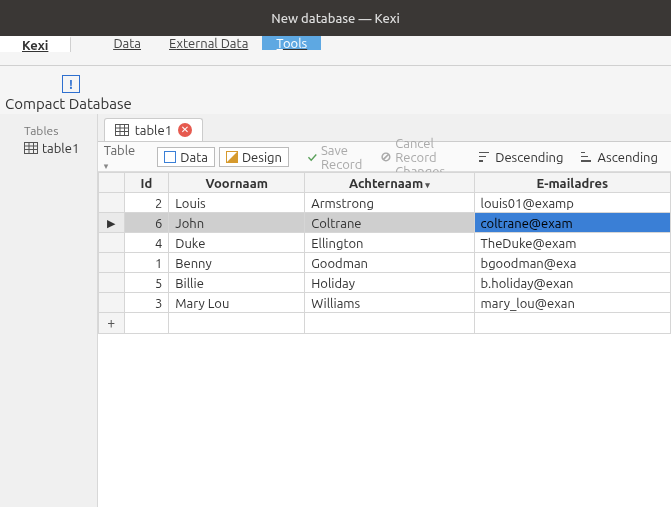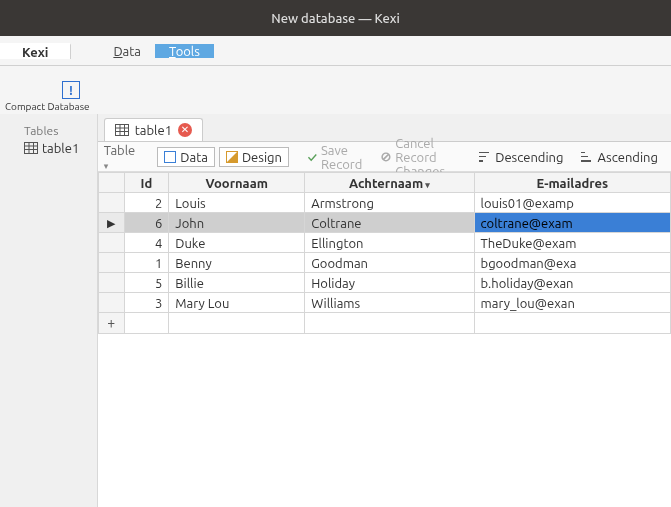--- a/index.html
+++ b/index.html
@@ -1,26 +1,26 @@
 <!DOCTYPE html>
 <html><head>
 <meta charset="utf-8">
 <style>
   * { box-sizing: border-box; margin: 0; padding: 0; font-family: "Ubuntu", "Segoe UI", Arial, sans-serif; font-size: 13px; }
   body { width: 671px; height: 507px; background: #f0f0f0; color: #333; overflow: hidden; }
   .titlebar { background: #3a3735; color: #ddd; height: 36px; display: flex; align-items: center; justify-content: center; font-weight: 500; }
-  .menubar { background: #f5f5f5; height: 30px; display: flex; align-items: center; border-bottom: 1px solid #d0d0d0; }
+  .menubar { background: #f5f5f5; height: 30px; display: flex; align-items: flex-start; border-bottom: 1px solid #d0d0d0; text-decoration: underline; }
   .app-tab { background: #fff; padding: 0 22px; display: flex; align-items: center; font-weight: bold; border-right: 1px solid #d0d0d0; border-top: 2px solid #fff; position: relative; top: 0; }
   .menuitem { padding: 0 14px; display: flex; align-items: center; color: #444; cursor: pointer; }
   .menuitem .ul { text-decoration: underline; }
   .menuitem.active { background: #5ea8e2; color: #fff; }
   .toolbar2 { background: #f5f5f5; height: 48px; display: flex; align-items: flex-end; padding: 0 0 2px 0; }
   .toolbar2-inner { display: flex; flex-direction: column; align-items: flex-start; padding-left: 60px; }
   .info-icon { width: 18px; height: 18px; border: 1.5px solid #2e6fcf; color: #2e6fcf; display: flex; align-items: center; justify-content: center; font-weight: bold; font-size: 12px; margin-bottom: 2px; margin-left: 2px; }
-  .cd-label { font-size: 10px; color: #333; padding-left: 0; margin-left: -55px; }
+  .cd-label { font-size: 15px; color: #333; padding-left: 0; margin-left: -55px; }
   .hsplit { display: flex; height: calc(507px - 28px - 30px - 48px); padding-left: 20px; }
   .sidebar { width: 100px; background: #f0f0f0; display: flex; flex-direction: column; padding-top: 8px; }
   .side-title { color: #777; font-size: 12px; padding: 2px 4px; }
   .side-item { display: flex; align-items: center; padding: 2px 4px; gap: 4px; color: #333; }
   .tbl-icon { width: 14px; height: 14px; }
   .main { flex: 1; background: #fff; display: flex; flex-direction: column; border-left: 1px solid #d8d8d8; }
   .doctabs { height: 28px; display: flex; align-items: flex-end; background: #f0f0f0; border-bottom: 1px solid #ccc; padding-left: 6px; }
   .doctab { background: #fff; border: 1px solid #ccc; border-bottom: none; padding: 4px 10px; display: flex; align-items: center; gap: 6px; border-radius: 3px 3px 0 0; }
   .close-x { width: 14px; height: 14px; border-radius: 50%; background: #e65a4f; color: #fff; font-size: 10px; display: flex; align-items: center; justify-content: center; line-height: 1; }
   .tabletoolbar { height: 30px; background: #fafafa; border-bottom: 1px solid #ddd; display: flex; align-items: center; padding: 0 6px; gap: 4px; color: #333; }
@@ -60,20 +60,23 @@
 </div>
 
 <div class="menubar">
   <div class="app-tab">
     <span>Kexi</span>
   </div>
   <div style="width:28px"></div>
   <div class="menuitem">
       <span><span class="ul">D</span><span>ata</span></span>
     </div>
+  <div class="menuitem">
+      <span><span class="ul">E</span><span>xternal Data</span></span>
+    </div>
   <div class="menuitem active">
       <span><span class="ul">T</span><span>ools</span></span>
     </div>
 </div>
 
 <div class="toolbar2">
   <div class="toolbar2-inner">
     <div class="info-icon">!</div>
     <div class="cd-label">Compact Database</div>
   </div>

